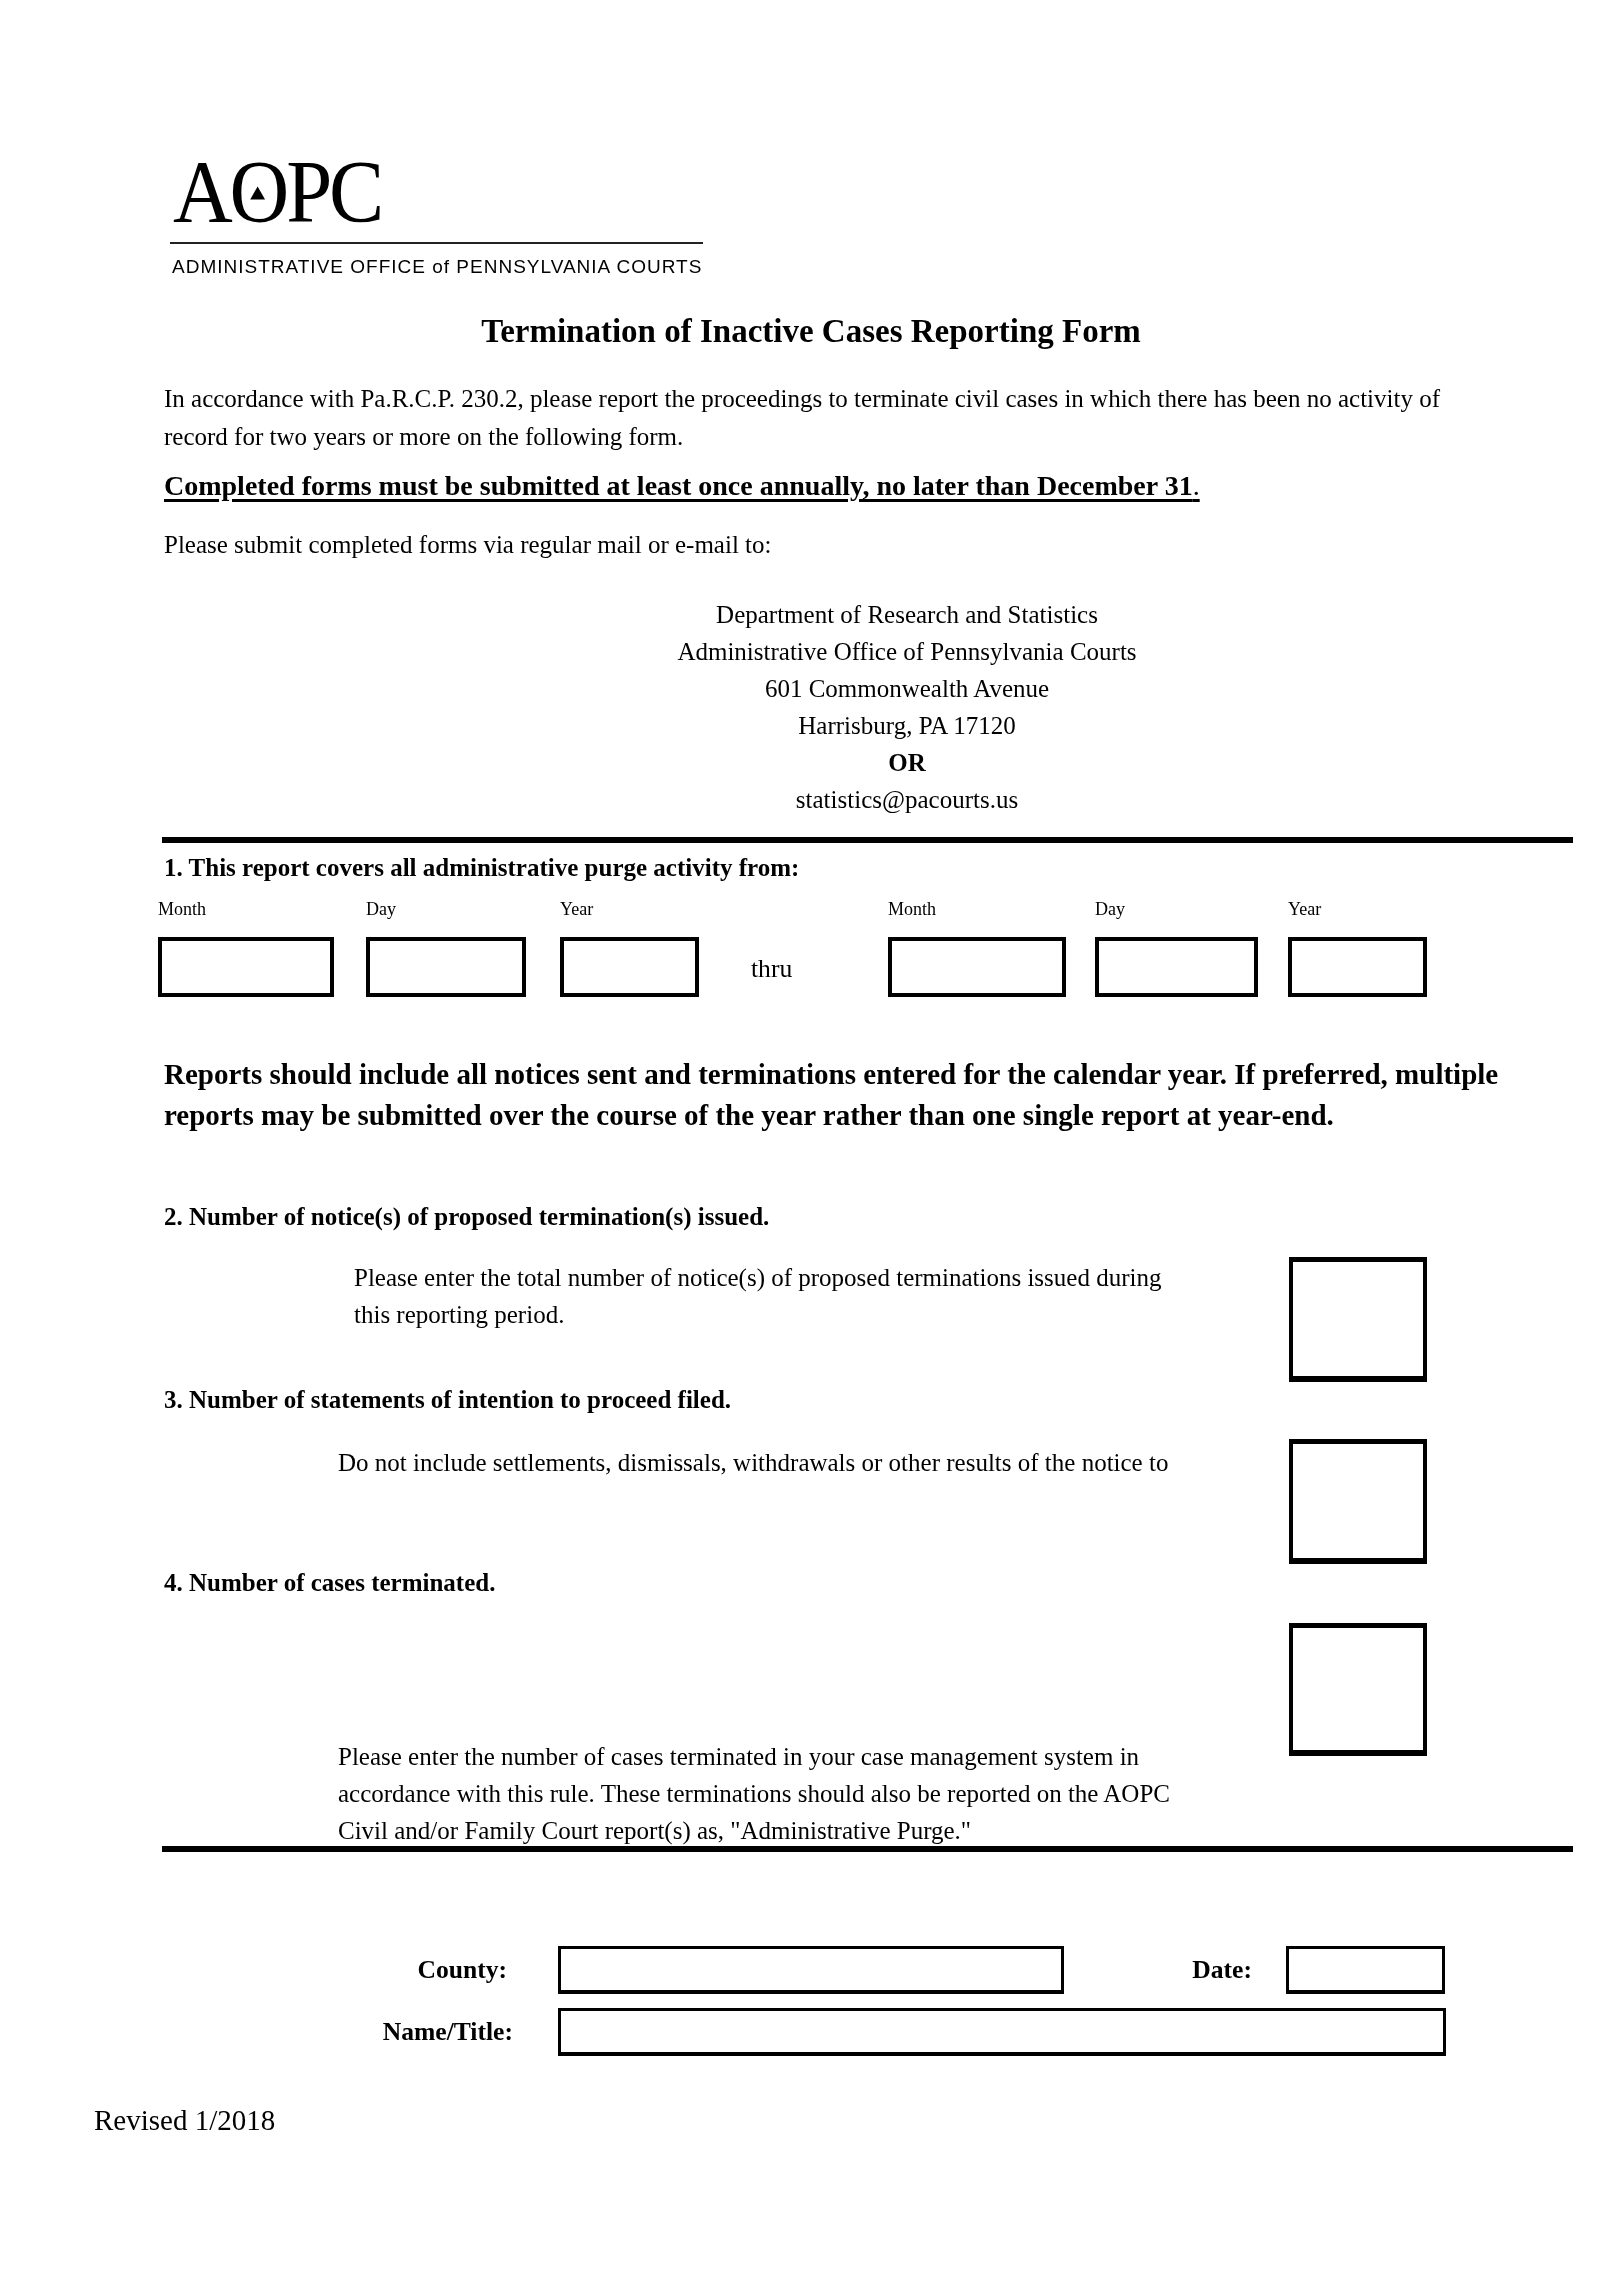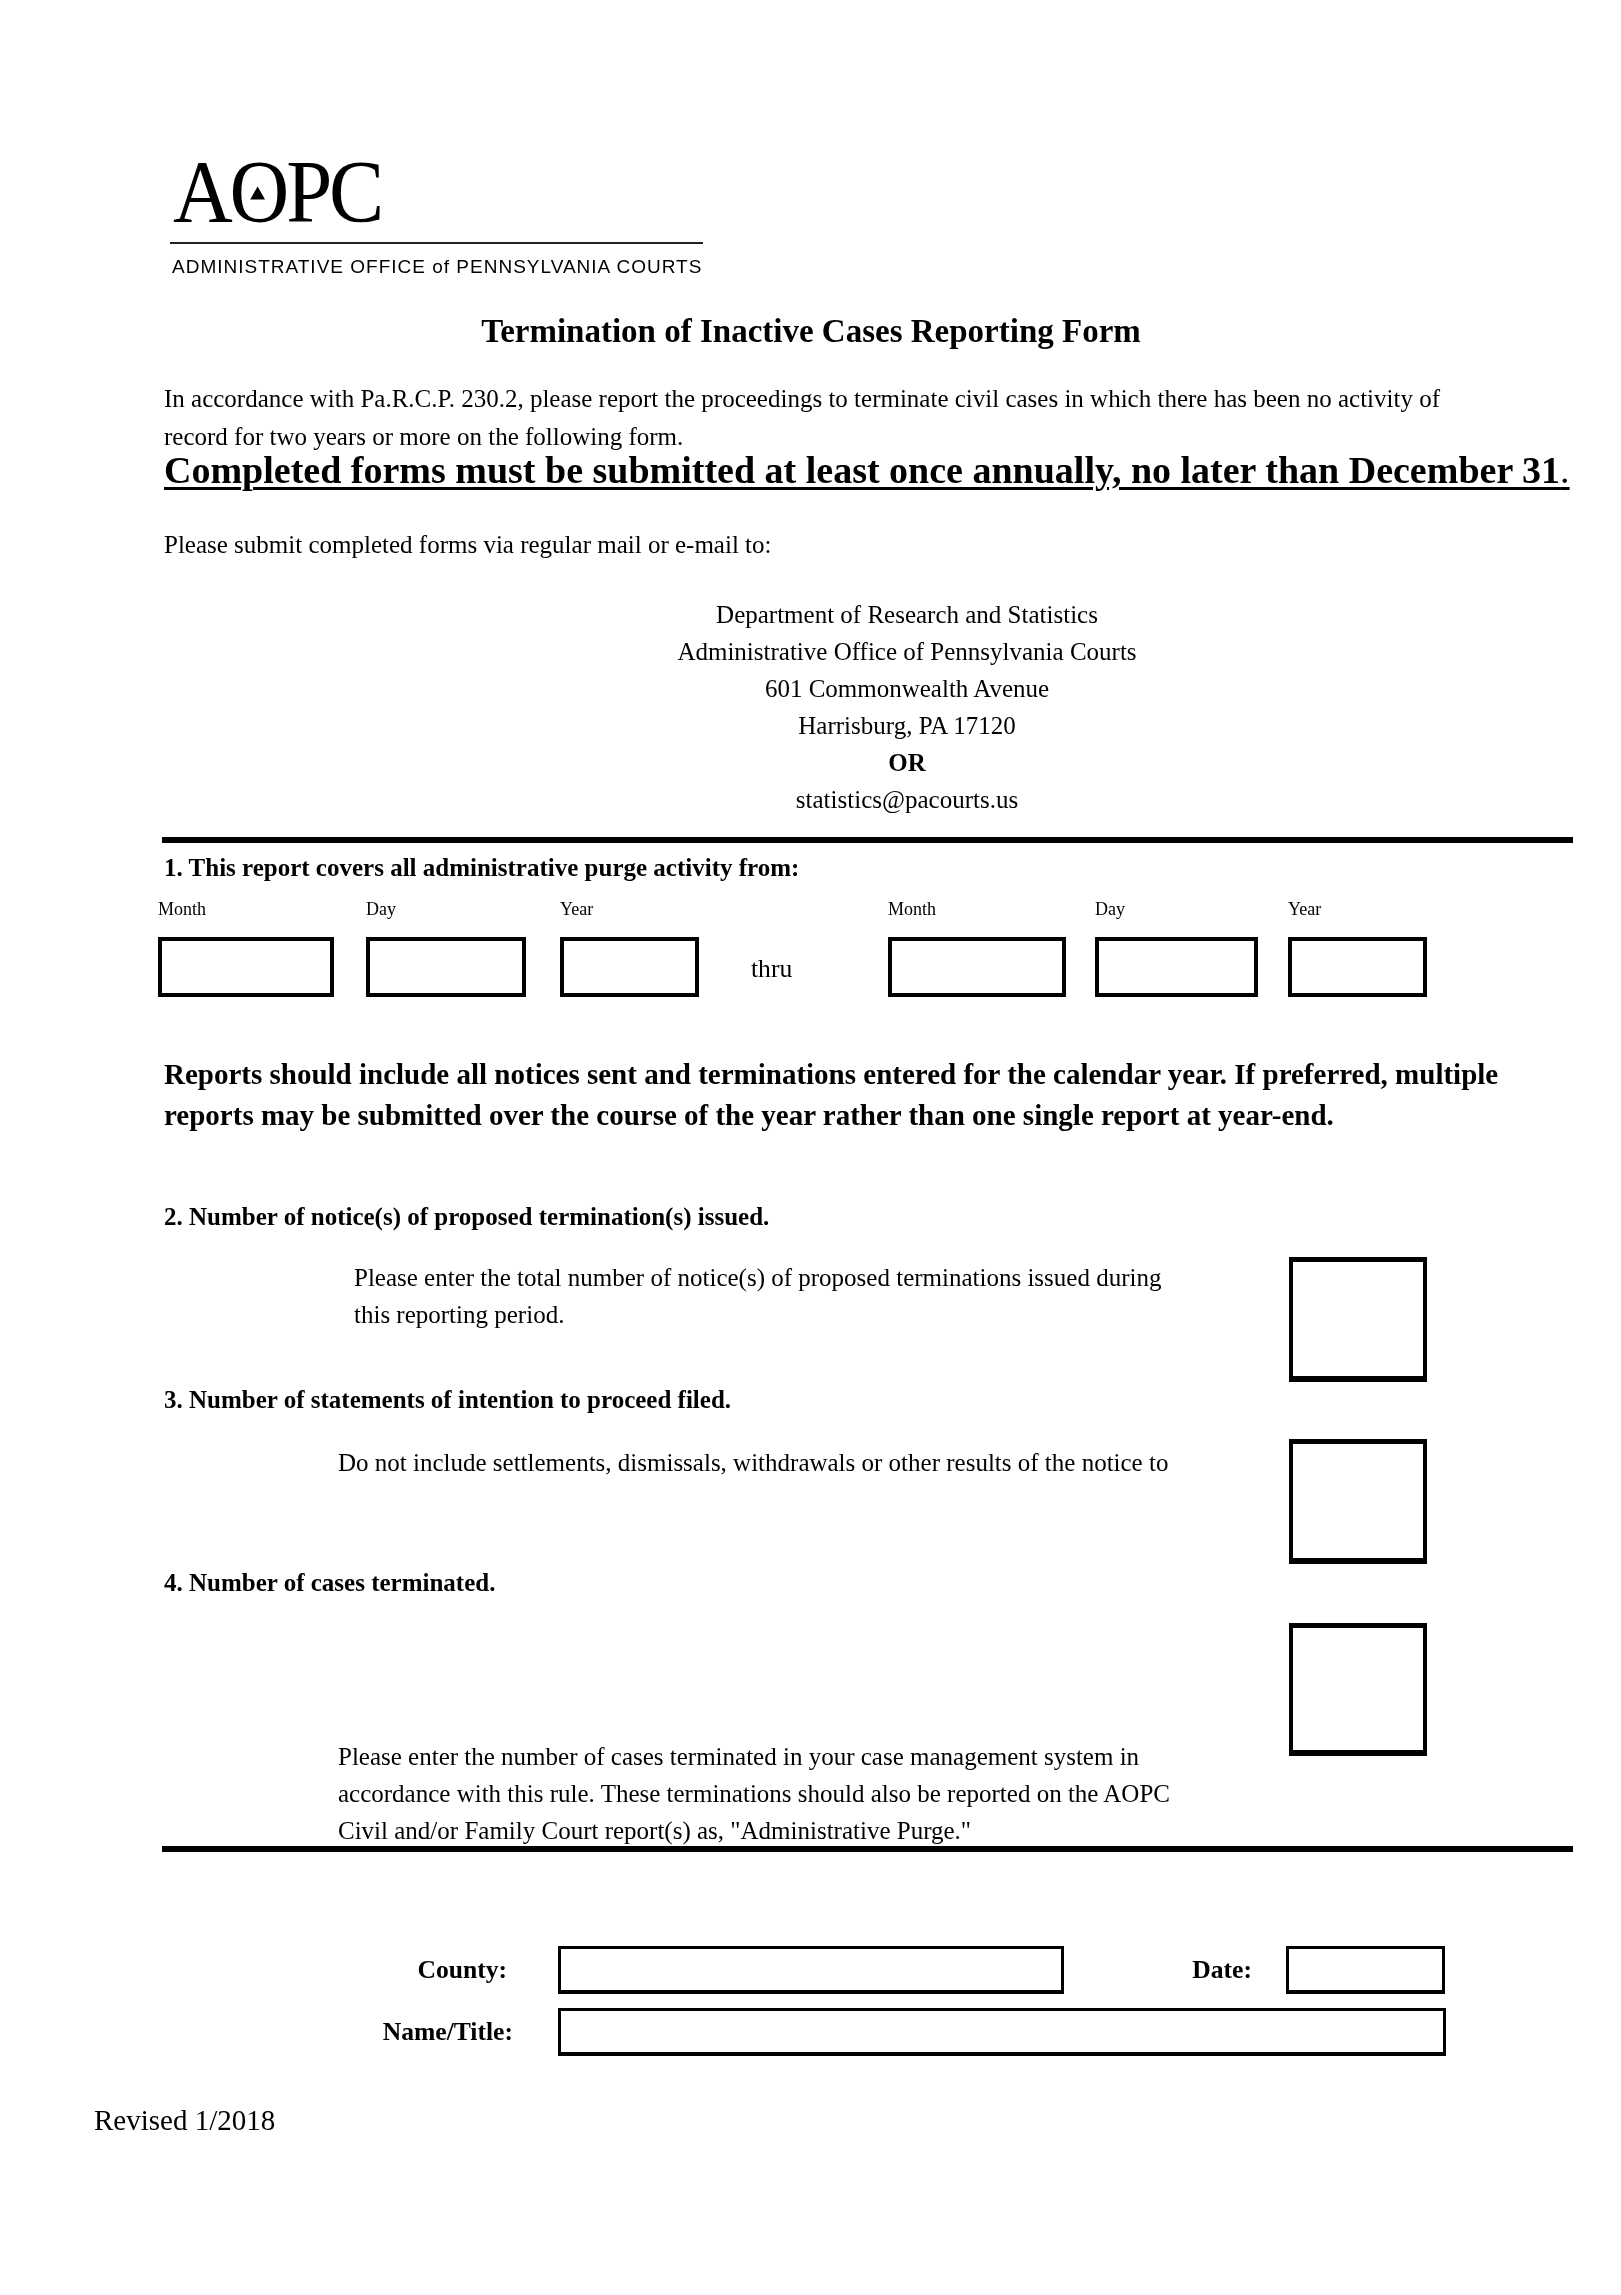--- a/index.html
+++ b/index.html
@@ -12,21 +12,21 @@
   .logo-o { position: relative; display: inline-block; }
   .logo-tri { position: absolute; left: 50%; top: 52%; width: 0; height: 0;
               border-left: 8.5px solid transparent; border-right: 8.5px solid transparent;
               border-bottom: 13.6px solid #000; transform: translate(-50%, -50%); }
   .logo-rule { left: 170px; top: 242px; width: 533px; height: 1.7px; background: #222; }
   .logo-sub { left: 172px; top: 256px; font-family: "Liberation Sans", sans-serif;
               font-size: 19px; letter-spacing: 1px; white-space: nowrap; }
   .title { left: 0; width: 1622px; top: 313px; text-align: center; font-weight: bold;
            font-size: 33px; }
   .para { left: 164px; width: 1414px; font-size: 25px; line-height: 38px; }
-  .notice { left: 164px; top: 448px; font-size: 38px; font-weight: bold; text-decoration: underline;
+  .notice { left: 164px; top: 470px; font-size: 28px; font-weight: bold; text-decoration: underline;
             text-decoration-thickness: 2.6px; text-underline-offset: 4.3px; white-space: nowrap; }
   .addr { left: 0; width: 1814px; top: 596px; text-align: center; font-size: 25px; line-height: 37px; }
   .addr .or { font-weight: bold; }
   .rule-thick { left: 162px; width: 1411px; height: 6px; background: #000; }
   .qhead { left: 164px; font-size: 25px; font-weight: bold; white-space: nowrap; }
   .qdesc { left: 338px; width: 928px; font-size: 25px; line-height: 37px; }
   .lbl { font-size: 18px; text-align: left; }
   .box { position: absolute; border: 4.3px solid #000; background: #fff; box-sizing: border-box; }
   .box.tall { border-top-width: 5.1px; border-bottom-width: 6px; }
   .thru { left: 751px; top: 954px; font-size: 25.6px; font-weight: normal; }

